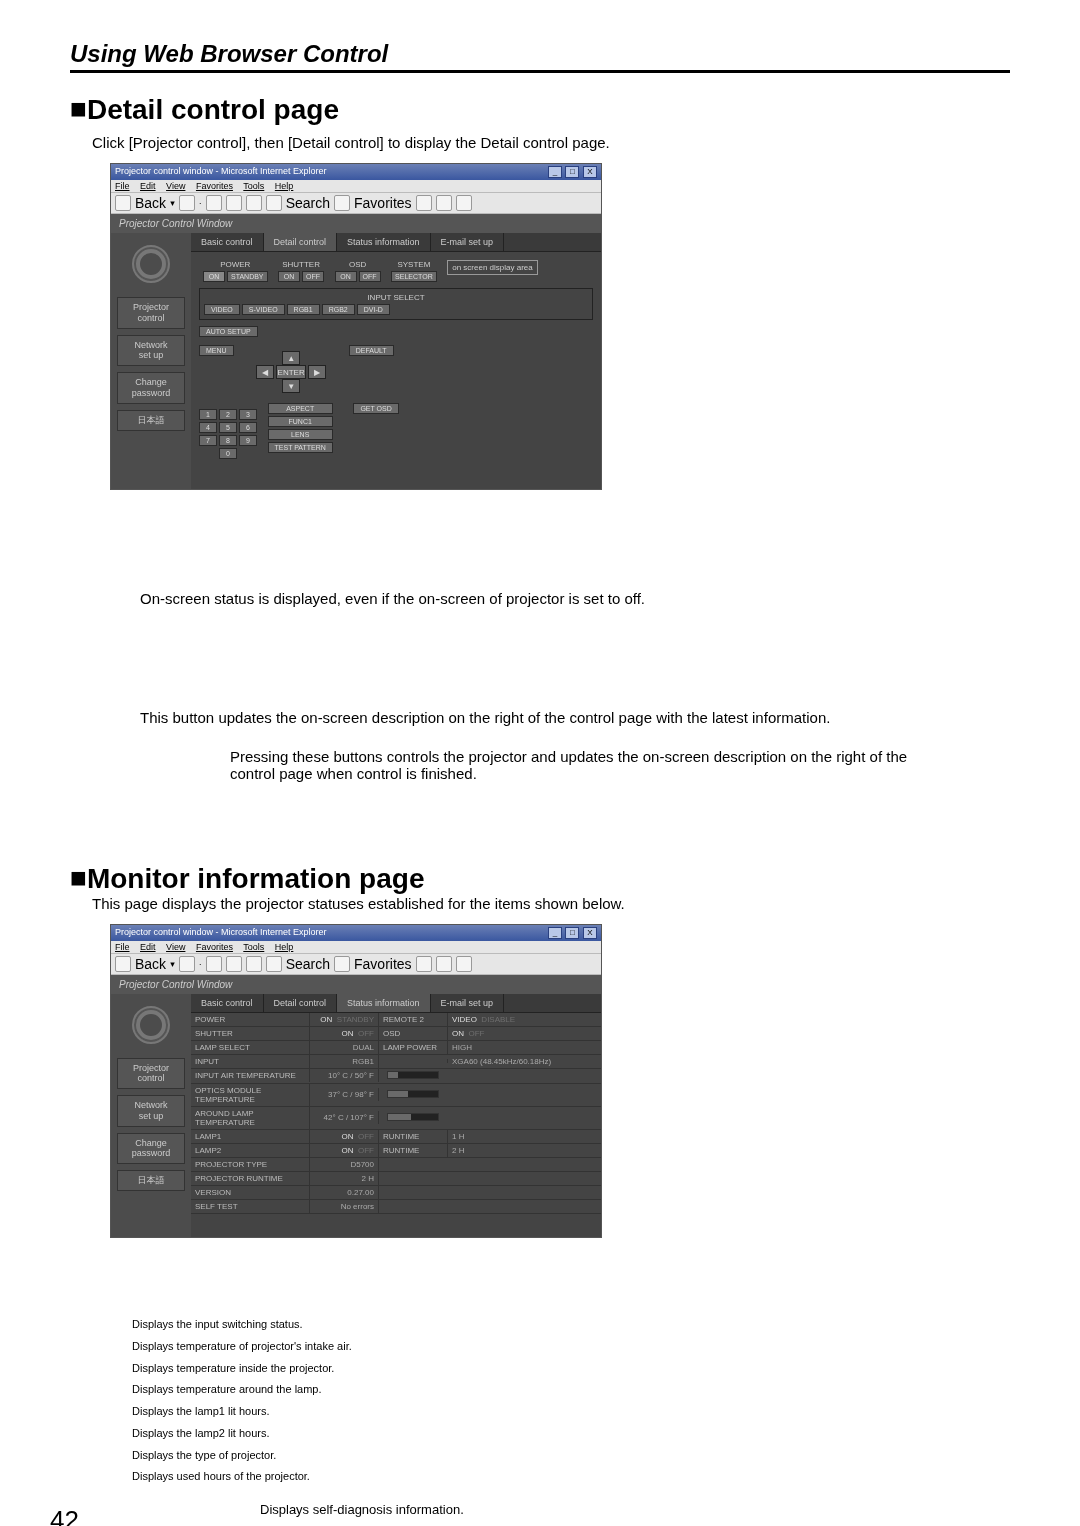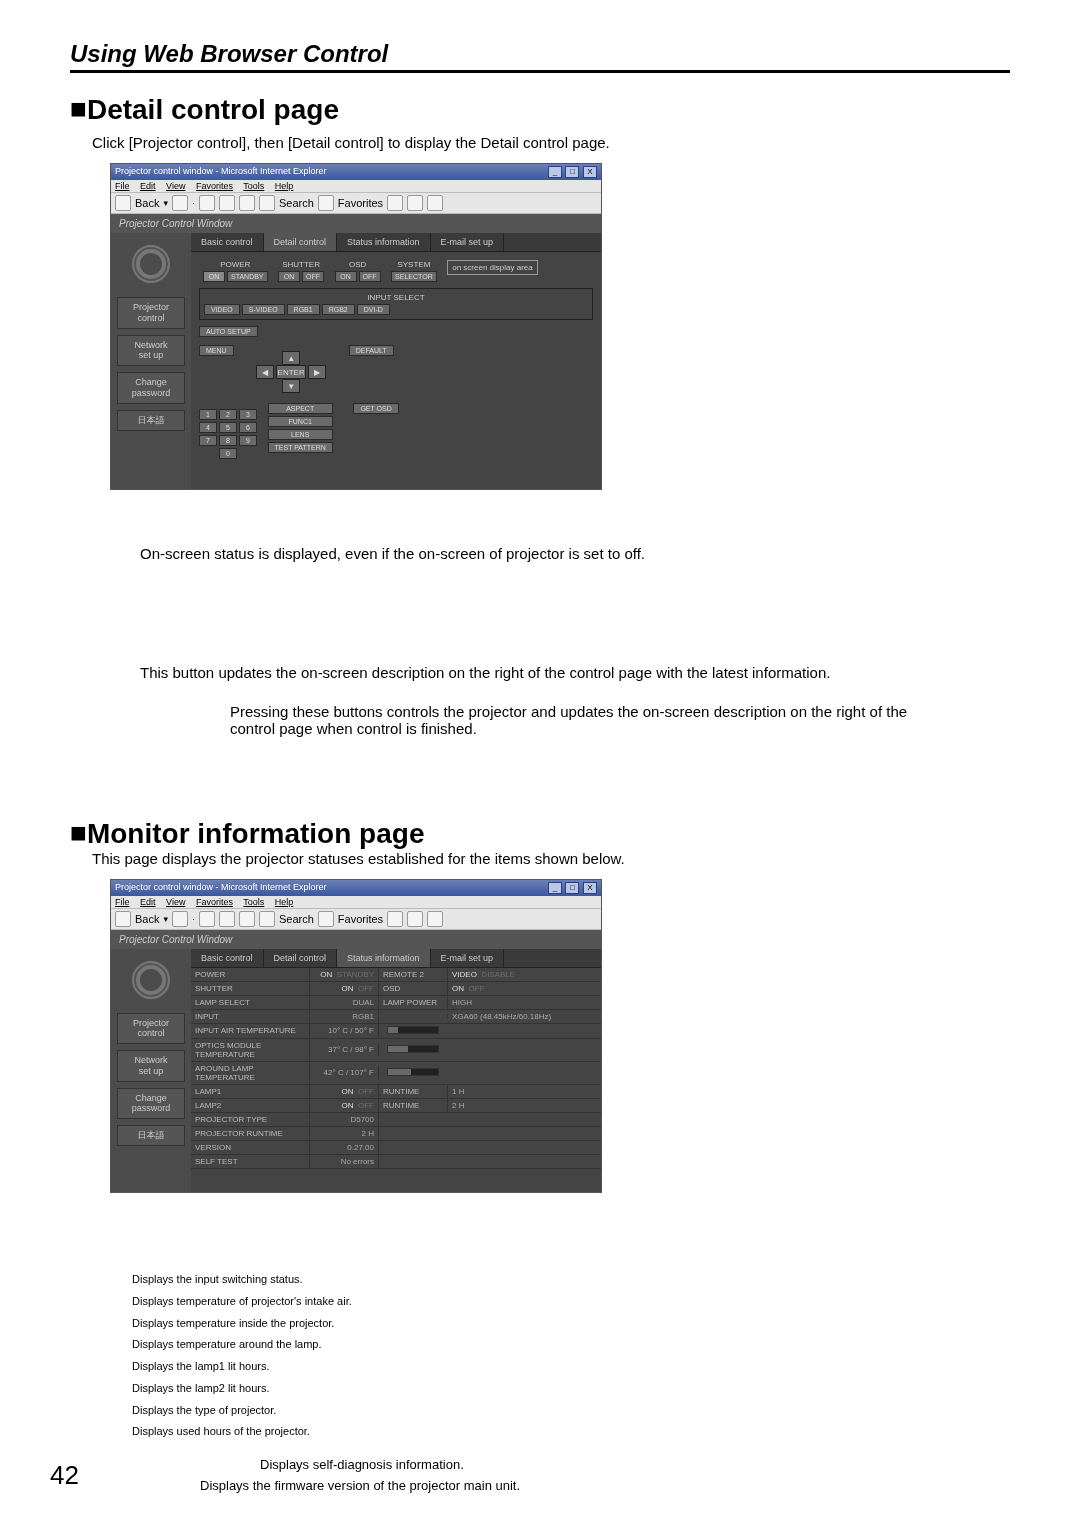--- a/index.html
+++ b/index.html
@@ -72,21 +72,21 @@
     background:#e6e6e6;
     padding:2px 4px;
     border-bottom:1px solid #bbb;
     display:flex;
     align-items:center;
     gap:4px;
   }
   .toolbar .ico{
     width:14px;height:14px;border:1px solid #999;background:#f4f4f4;border-radius:2px;
   }
-  .toolbar .txt{font-size:11px;}
+  .toolbar .txt{font-size:14px;}
   .appbar{
     background:#555;color:#ccc;font-size:10px;font-style:italic;padding:4px 8px;
   }
   .content-area{
     display:flex;
     background:#4c4c4c;
   }
   .sidebar{
     width:80px;
     background:#4c4c4c;
@@ -327,21 +327,21 @@
               <div style="display:inline-block;vertical-align:top;margin-left:18px;">
                 <div class="widebtn">GET OSD</div>
               </div>
             </div>
           </div>
         </div>
       </div>
     </div>
 
     <div class="callouts">
-      <div class="c" style="margin-top:55px;">On-screen status is displayed, even if the on-screen of projector is set to off.</div>
+      <div class="c" style="margin-top:100px;">On-screen status is displayed, even if the on-screen of projector is set to off.</div>
       <div class="c" style="margin-top:100px;">This button updates the on-screen description on the right of the control page with the latest information.</div>
     </div>
   </div>
   <div class="bottom-caption">Pressing these buttons controls the projector and updates the on-screen description on the right of the control page when control is finished.</div>
 
   <div class="sec2">
     <div class="section-title">
       <span class="sq">■</span><span>Monitor information page</span>
     </div>
     <div class="intro" style="margin-top:-8px">This page displays the projector statuses established for the items shown below.</div>

